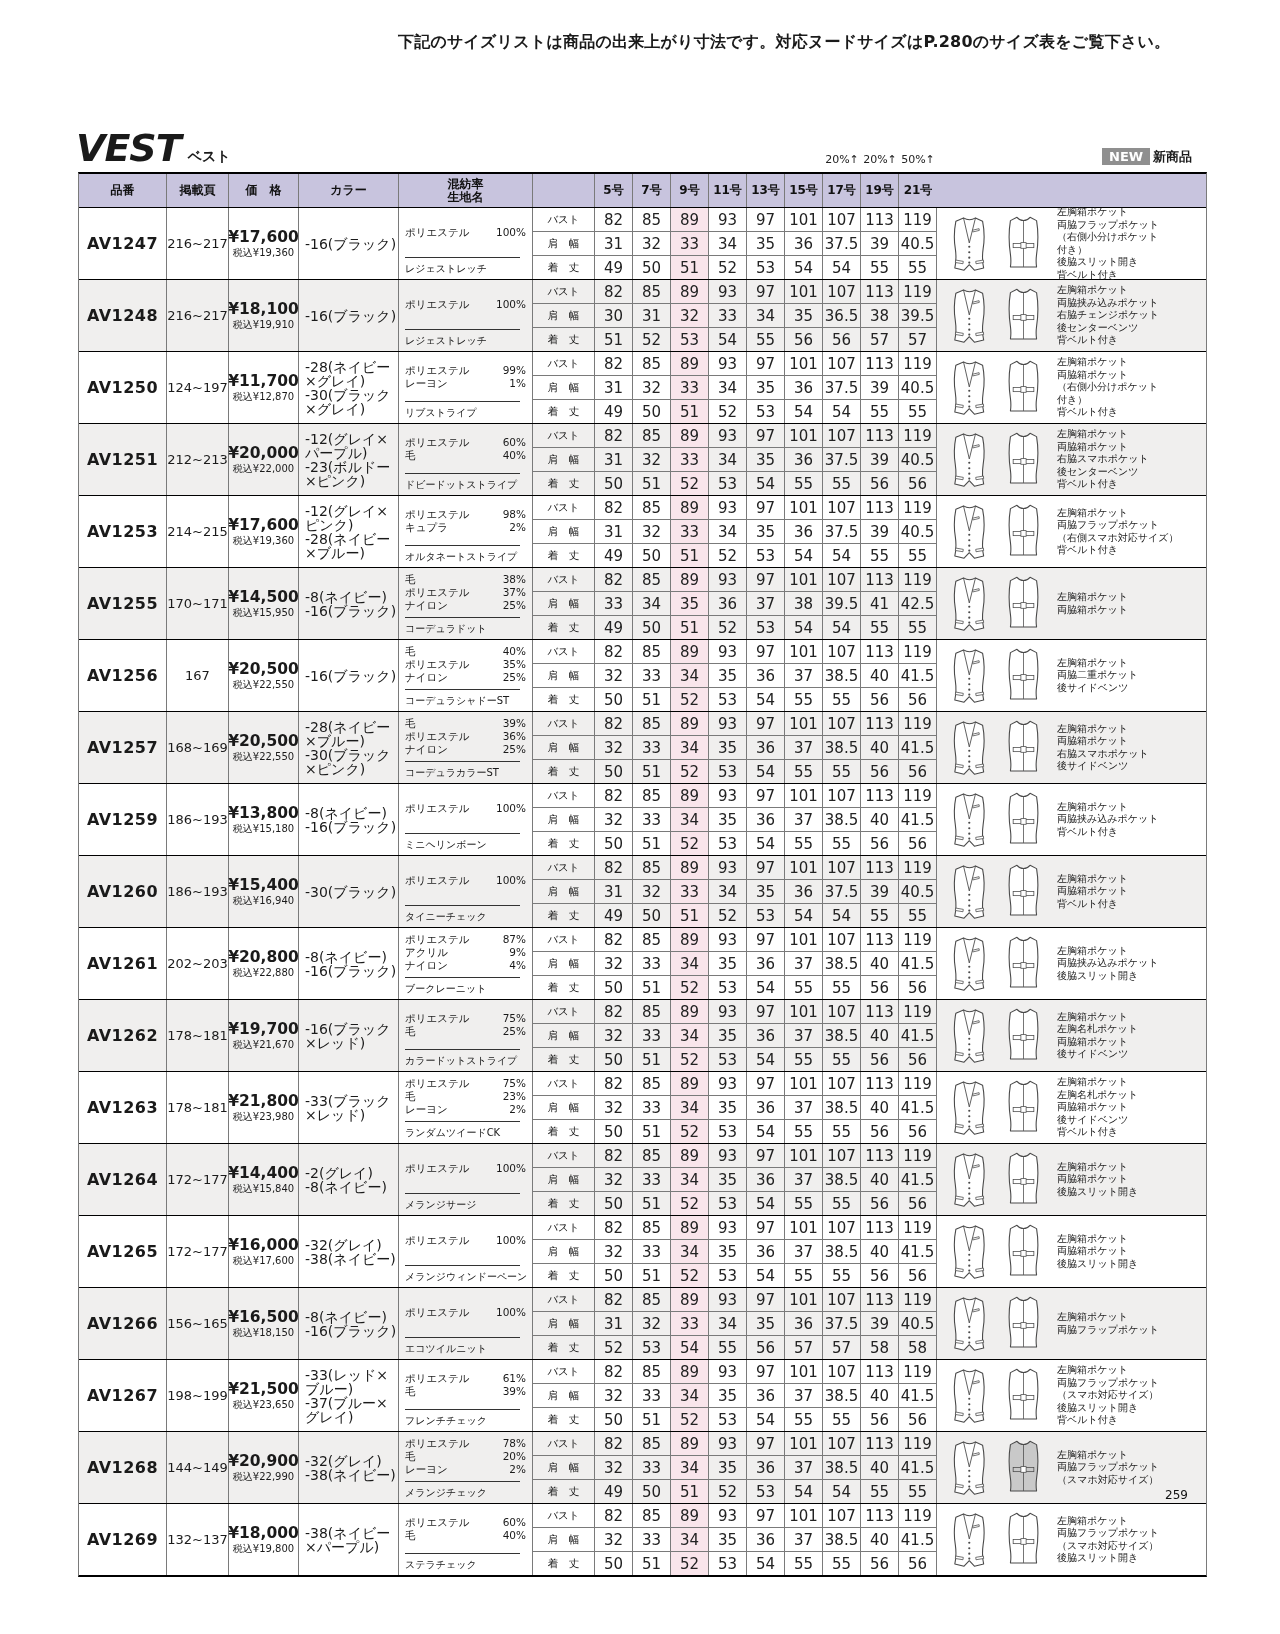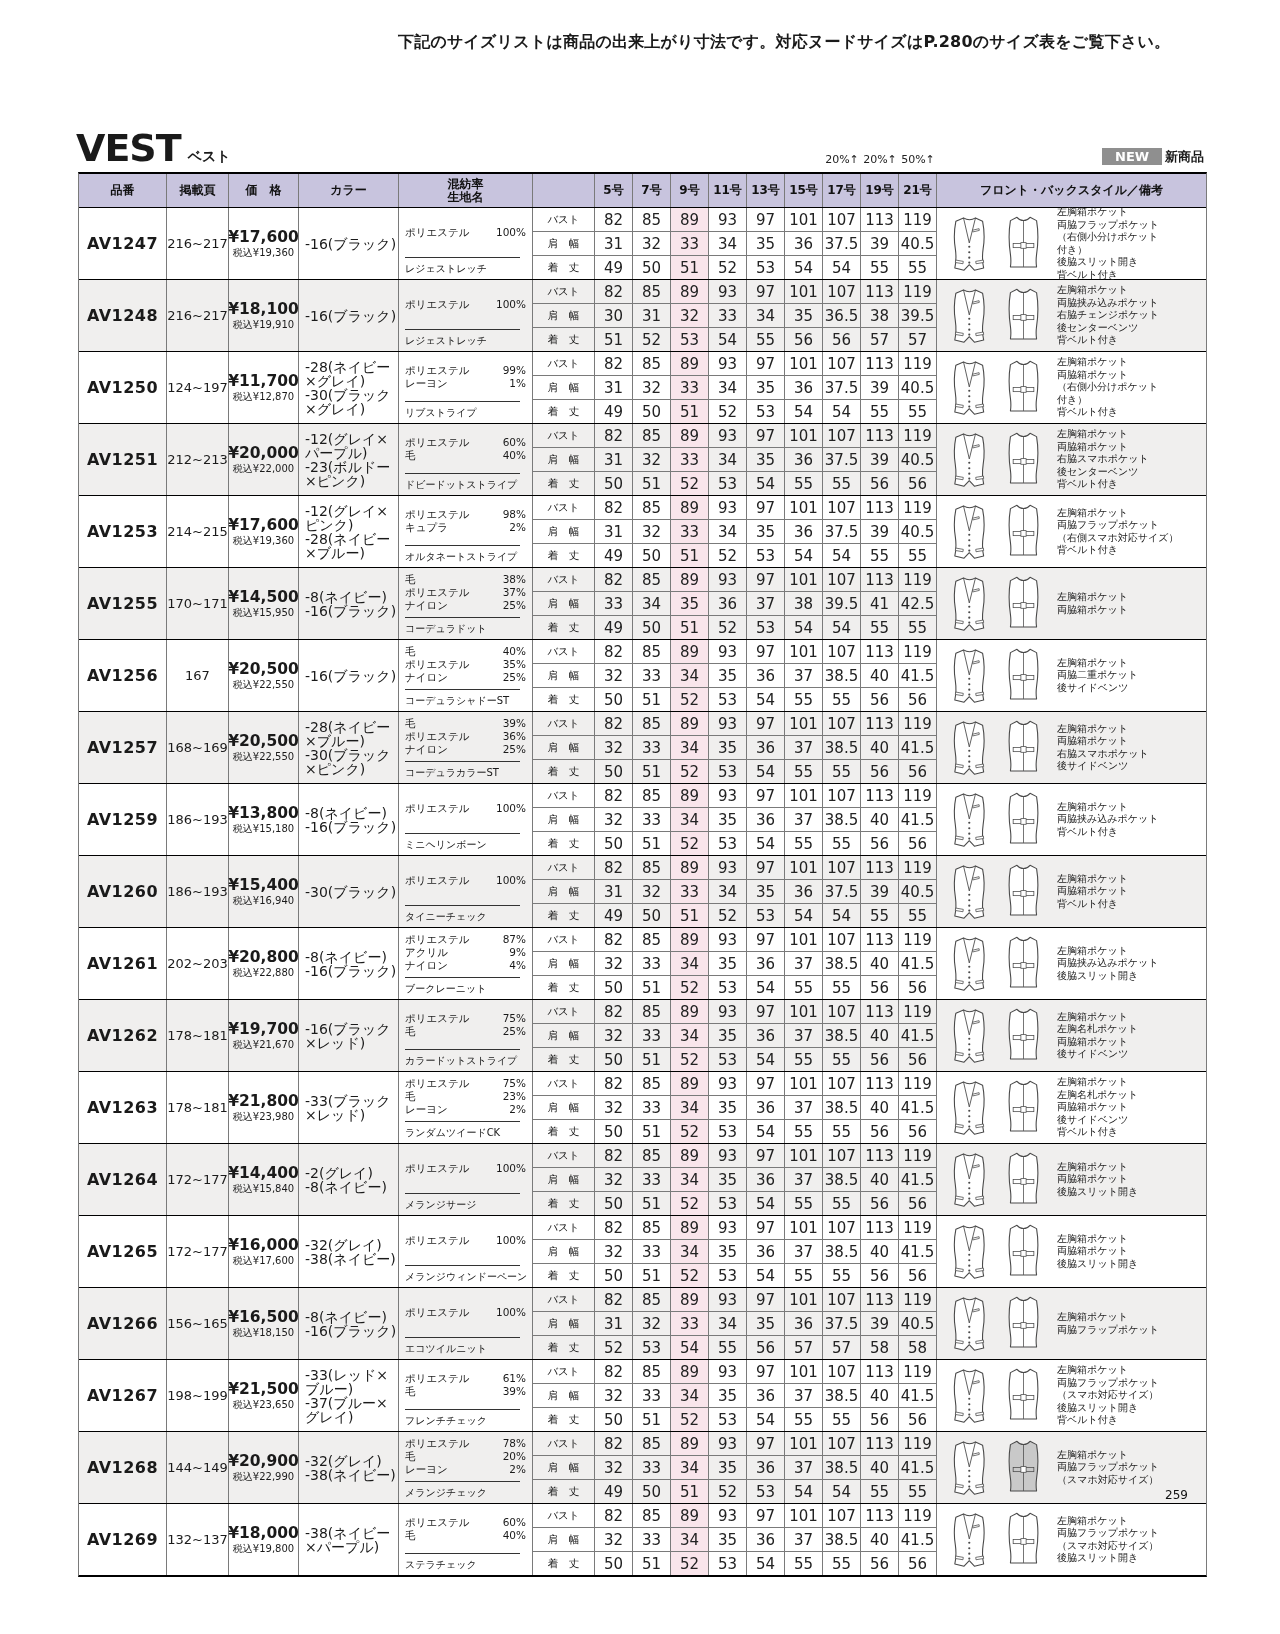--- a/index.html
+++ b/index.html
@@ -3,25 +3,25 @@
 <meta charset="utf-8">
 <style>
   html,body{margin:0;padding:0;background:#ffffff;}
   body{
     width:1280px;height:1634px;position:relative;overflow:hidden;
     font-family:"DejaVu Sans","Liberation Sans",sans-serif;color:#1a1a1a;
     -webkit-font-smoothing:antialiased;
   }
   .top-note{position:absolute;top:32px;left:398px;font-size:16px;font-weight:600;letter-spacing:0.2px;}
   .title-block{position:absolute;left:76px;top:126px;}
-  .title{font-size:38px;font-weight:bold;letter-spacing:-1px;display:inline-block;}
+  .title{font-size:38px;font-weight:bold;letter-spacing:-1px;display:inline-block;font-style:italic;}
   .title-kana{font-size:14px;font-weight:600;margin-left:7px;}
   .pct-label{position:absolute;top:153px;width:44px;text-align:center;font-size:11px;color:#222;}
   .new-badge{position:absolute;top:148px;left:1102px;font-size:13px;font-weight:bold;}
-  .new-tag{background:var(--new-bg,#8f8f8f);color:#fff;padding:1px 13px;margin-right:3px;}
+  .new-tag{background:var(--new-bg,#8f8f8f);color:#fff;padding:1px 7px;margin-right:3px;}
   .page-number{position:absolute;top:1488px;left:1165px;font-size:12px;color:#111;}
 
   .catalog-table{
     position:absolute;left:78px;top:172px;width:1127px;
     border-top:2px solid #000;border-bottom:2px solid #000;
     border-left:1px solid var(--grid,#7a7a7a);border-right:1px solid var(--grid,#7a7a7a);
     background:#0369a1;
   }
   .thead{display:flex;height:33px;background:var(--head-bg,#c8c4de);border-bottom:1.5px solid #000;}
   .hc{box-sizing:border-box;border-right:1px solid var(--grid,#7a7a7a);
@@ -89,21 +89,20 @@
       <div class="hc w-lbl"></div>
       <div class="hc w-sz">5号</div>
       <div class="hc w-sz">7号</div>
       <div class="hc w-sz">9号</div>
       <div class="hc w-sz">11号</div>
       <div class="hc w-sz">13号</div>
       <div class="hc w-sz">15号</div>
       <div class="hc w-sz">17号</div>
       <div class="hc w-sz">19号</div>
       <div class="hc w-sz">21号</div>
-      <div class="hc w-notes">フロント・バックスタイル／備考</div>
     </div>
   <div id="tbody">
       <div class="prow">
         <div class="c c-id">AV1247</div>
         <div class="c c-pg">216~217</div>
         <div class="c c-pr">
           <div class="price-main">¥17,600</div>
           <div class="price-tax">税込¥19,360</div>
         </div>
         <div class="c c-col">

